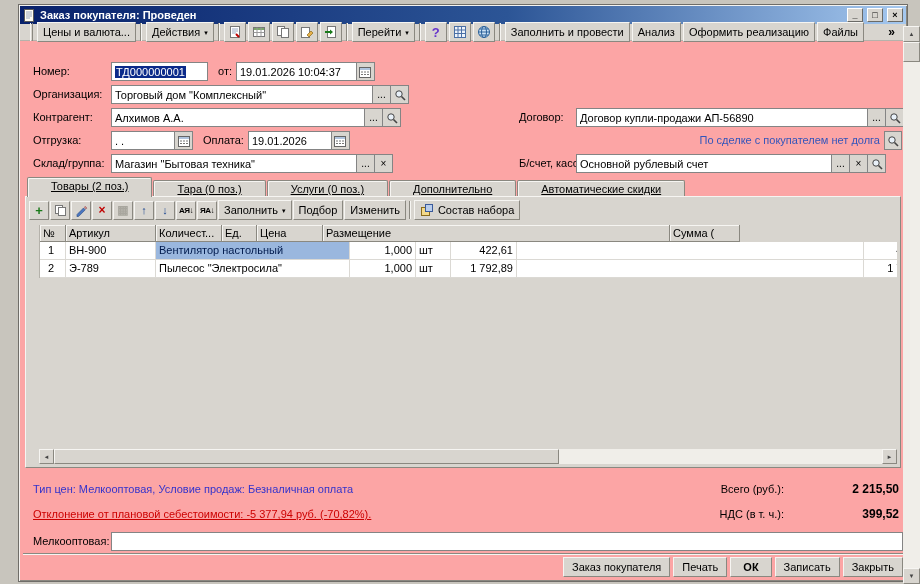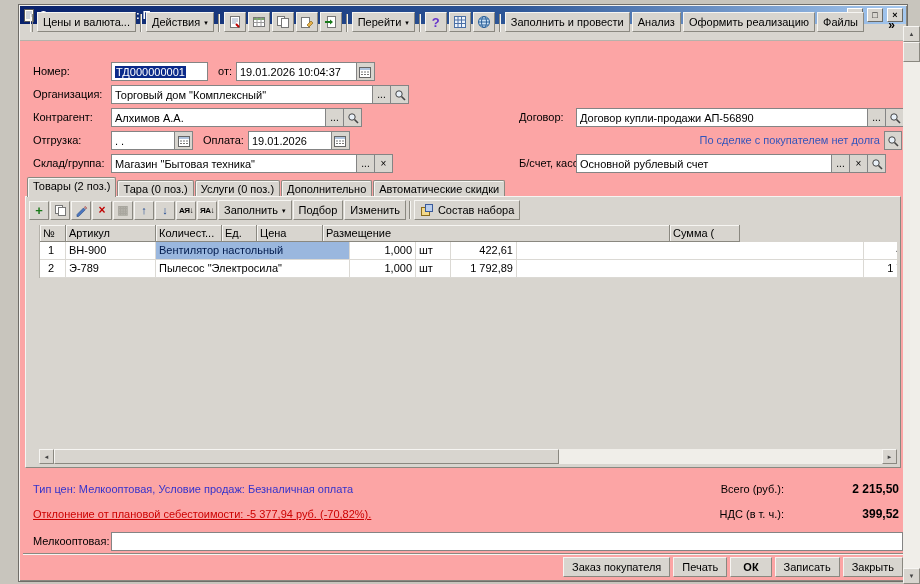--- a/index.html
+++ b/index.html
@@ -8,41 +8,41 @@
   button{font-family:"Liberation Sans",sans-serif;font-size:11px;cursor:default;}
 
   .window{position:absolute;left:18px;top:4px;width:890px;height:578px;background:#fca5a5;border:1px solid #6f6d68;box-shadow:inset 1px 1px 0 #f4f3f0, inset -1px -1px 0 #8a8880;}
 
   
   .titlebar{position:absolute;left:1px;top:1px;right:1px;height:18px;background:linear-gradient(90deg,#08216b 0%,#2c5596 55%,#a5c8ef 100%);display:flex;align-items:center;padding:0 3px;gap:4px;}
   .title-text{color:#fff;font-weight:bold;flex:1;white-space:nowrap;overflow:hidden;font-size:11px;}
   .winbtn{width:16px;height:14px;background:#d8d5cf;border:1px solid;border-color:#fff #6a6a66 #6a6a66 #fff;font-size:9px;line-height:11px;text-align:center;font-weight:bold;padding:0;}
 
   
-  .toolbar{position:absolute;left:1px;top:19px;right:1px;height:16px;display:flex;align-items:flex-end;padding:8px;gap:2px;background:#d8d5cf;border-bottom:1px solid #b5b2ab;}
+  .toolbar{position:absolute;left:1px;top:19px;right:1px;height:16px;display:flex;align-items:center;padding:8px;gap:2px;background:#d8d5cf;border-bottom:1px solid #b5b2ab;}
   .grip{width:3px;height:18px;border-left:1px solid #f6f5f2;border-right:1px solid #8a8880;margin:0 2px;}
   .tbtn{display:flex;align-items:center;gap:4px;height:20px;padding:0 5px;background:#d8d5cf;border:1px solid;border-color:#f6f5f2 #8a8880 #8a8880 #f6f5f2;white-space:nowrap;}
   .ibtn{width:22px;height:20px;display:flex;align-items:center;justify-content:center;background:#d8d5cf;border:1px solid;border-color:#f6f5f2 #8a8880 #8a8880 #f6f5f2;padding:0;}
   .tsep{width:2px;height:18px;border-left:1px solid #8a8880;border-right:1px solid #f6f5f2;margin:0 2px;}
   .arr{font-size:7px;line-height:7px;}
   .overflow{margin-left:auto;font-weight:bold;background:none;border:none;font-size:12px;padding:0 3px;}
 
   
   .lbl{position:absolute;left:14px;height:19px;line-height:19px;white-space:nowrap;}
   .lblr{position:absolute;left:500px;height:19px;line-height:19px;white-space:nowrap;}
   .frow{position:absolute;display:flex;align-items:stretch;height:19px;}
   .field{height:19px;background:#fff;border:1px solid #848484;display:flex;align-items:center;padding:0 3px;overflow:hidden;white-space:nowrap;}
   .fbtn{width:18px;height:19px;background:#d8d5cf;border:1px solid #848484;border-left:none;display:flex;align-items:center;justify-content:center;font-size:10px;line-height:10px;padding:0;}
   .inlbl{margin:0 4px 0 10px;line-height:19px;}
   .sel{background:#0b2a8a;color:#fff;padding:0 1px;}
   .link{color:#3355bb;line-height:19px;white-space:nowrap;}
 
   
   .tabs{position:absolute;left:8px;top:172px;height:20px;display:flex;align-items:flex-end;}
-  .tab{height:17px;line-height:15px;padding:1px 5px 0;background:#d8d5cf;border:1px solid #8a8880;border-bottom:none;border-radius:2px 2px 0 0;box-shadow:inset 1px 1px 0 #f6f5f2;margin-right:1px;white-space:nowrap;}
+  .tab{height:17px;line-height:15px;padding:1px 23px 0;background:#d8d5cf;border:1px solid #8a8880;border-bottom:none;border-radius:2px 2px 0 0;box-shadow:inset 1px 1px 0 #f6f5f2;margin-right:1px;white-space:nowrap;text-decoration:underline;}
   .tab.active{height:20px;z-index:3;position:relative;}
 
   .panel{position:absolute;left:6px;top:191px;width:876px;height:272px;background:#d8d5cf;border:1px solid;border-color:#f6f5f2 #8a8880 #8a8880 #f6f5f2;}
 
   
   .ttoolbar{position:absolute;left:3px;top:2px;height:22px;display:flex;align-items:center;gap:1px;}
   .sbicon{width:20px;height:19px;display:flex;align-items:center;justify-content:center;background:#d8d5cf;border:1px solid;border-color:#f6f5f2 #8a8880 #8a8880 #f6f5f2;padding:0;font-weight:bold;}
   .g-add{color:#1a7a1a;font-size:13px;}
   .g-del{color:#c00000;font-size:12px;}
   .g-up,.g-dn{color:#16428f;font-size:11px;}
@@ -226,21 +226,21 @@
           <svg width="12" height="12" viewBox="0 0 12 12">
             <circle cx="5" cy="5" r="3.2" fill="#e8f0f8" stroke="#444"></circle>
             <path d="M7.5 7.5L11 11" stroke="#444" stroke-width="1.6"></path>
           </svg>
         </span>
       </button>
   </div>
 
   <span class="lbl" style="top:103px">Контрагент:</span>
   <div class="frow" style="left:92px;top:103px">
-    <div class="field" style="width:215px">
+    <div class="field" style="width:254px">
         <span>Алхимов А.А.</span>
       </div>
     <button class="fbtn">...</button>
     <button class="fbtn">
         <span style="display:flex;">
           <svg width="12" height="12" viewBox="0 0 12 12">
             <circle cx="5" cy="5" r="3.2" fill="#e8f0f8" stroke="#444"></circle>
             <path d="M7.5 7.5L11 11" stroke="#444" stroke-width="1.6"></path>
           </svg>
         </span>

